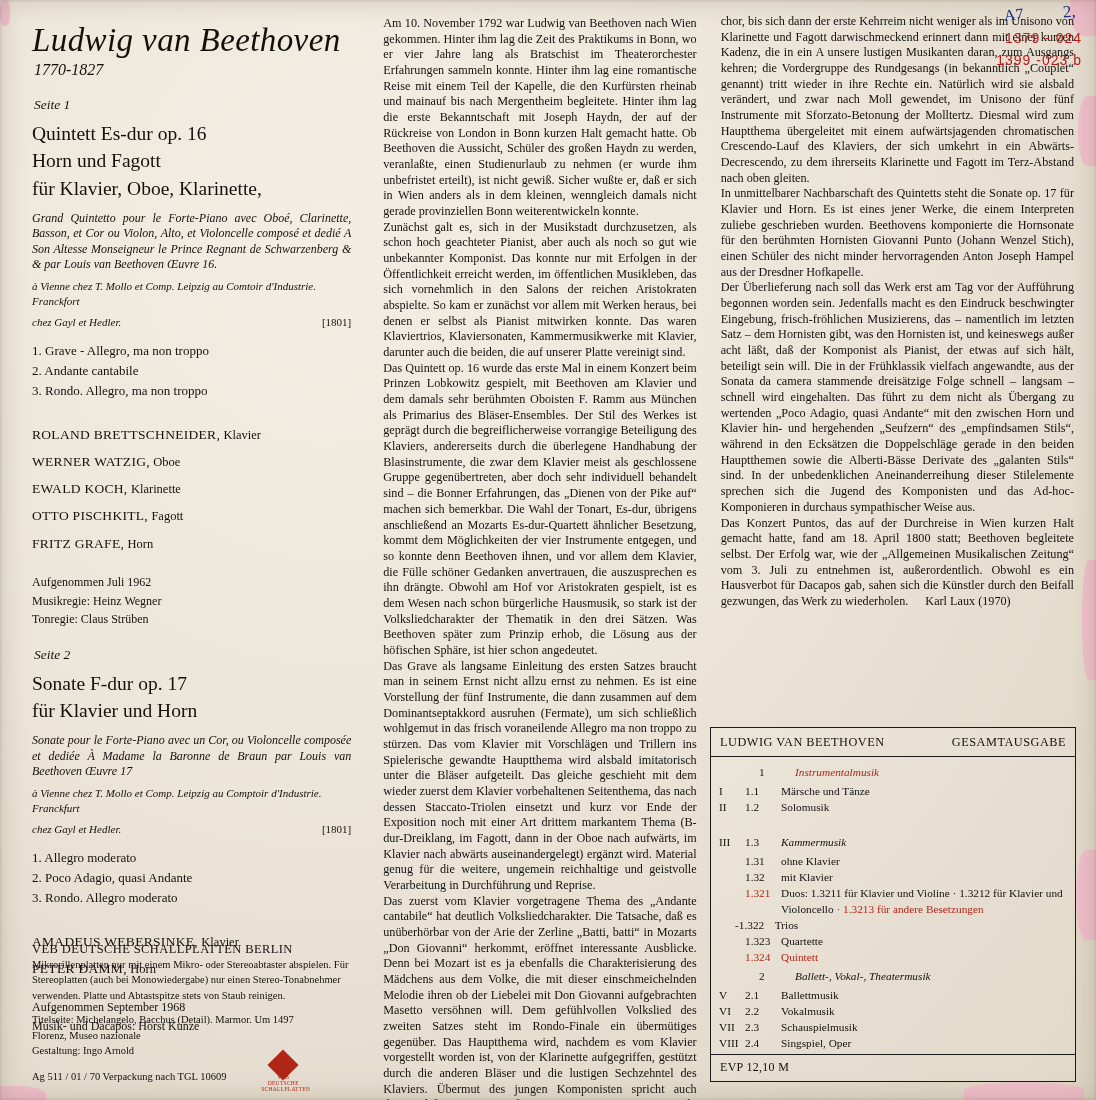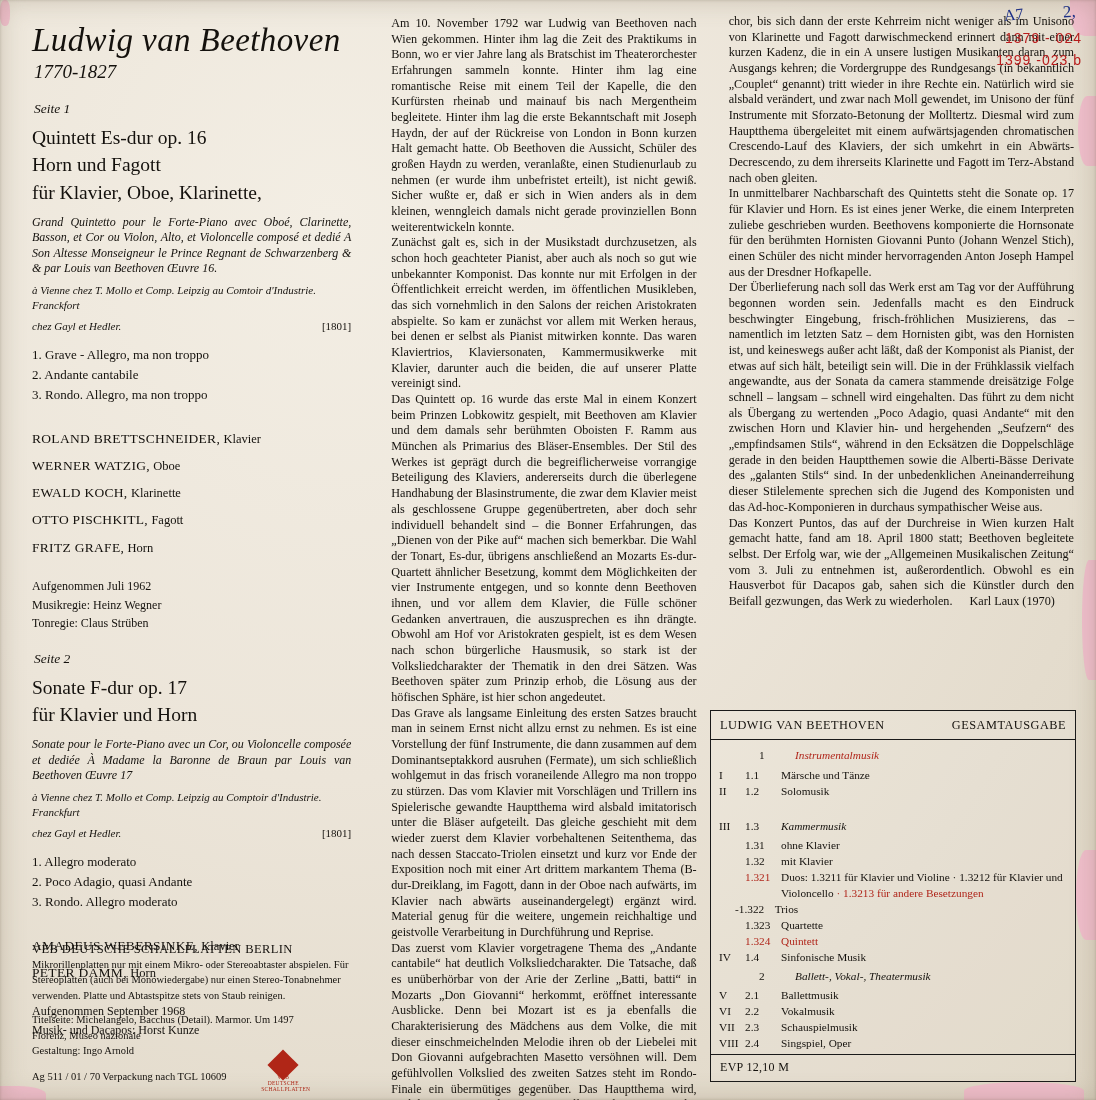--- a/index.html
+++ b/index.html
@@ -34,21 +34,21 @@
   .composer{
     font-family:"Liberation Serif", serif;
     font-style:italic;
     font-size:33px;
     letter-spacing:.4px;
     margin:6px 0 2px 0;
     white-space:nowrap;
   }
   .dates{
     font-style:italic;
-    font-size:19px;
+    font-size:16px;
     margin:0 0 18px 2px;
   }
   .side-label{
     font-size:13.5px;font-style:italic;margin:0 0 8px 2px;
   }
   .work-title{
     font-size:19.5px;line-height:1.30;margin:0 0 2px 0;font-weight:400;
   }
   .work-sub{
     font-size:12px;font-style:italic;line-height:1.28;margin:10px 0 0 0;
@@ -84,21 +84,21 @@
   }
   .dsb-logo .cap{
     font-size:5.5px;color:#b02617;letter-spacing:.3px;margin-top:-2px;
   }
 
   
   .body-txt{
     font-size:12.2px;line-height:1.285;text-align:justify;
     hyphens:auto;
   }
-  .body-txt p{margin:0 0 0 12px;text-indent:0;font-family:Liberation Serif, serif;}
+  .body-txt p{margin:0 0 0 4px;text-indent:0;font-family:Liberation Serif, serif;}
   .body-txt p + p{margin-top:0;}
 
   
   .hand{
     position:absolute;
     font-family:"Liberation Serif", serif;
     color:#1b2f8a;
     font-size:15px;
   }
   .hand-a{right:72px;top:6px;transform:rotate(-6deg);font-size:16px;}
@@ -347,25 +347,20 @@
       <div class="cat-row">
         <span class="cat-rn"></span>
         <span class="cat-num">1.323</span>
         <span class="cat-lbl">Quartette</span>
       </div>
       <div class="cat-row">
         <span class="cat-rn"></span>
         <span class="cat-num red">1.324</span>
         <span class="cat-lbl red">Quintett</span>
       </div>
-      <div class="cat-row">
-        <span class="cat-rn">IV</span>
-        <span class="cat-num">1.4</span>
-        <span class="cat-lbl">Sinfonische Musik</span>
-      </div>
       <div class="cat-row" style="margin-top: 3px; margin-bottom: 3px;">
         <span class="cat-rn"></span>
         <span class="cat-num" style="padding-left: 14px; width: 38px;">2</span>
         <span class="cat-lbl it">Ballett-, Vokal-, Theatermusik</span>
       </div>
       <div class="cat-row">
         <span class="cat-rn">V</span>
         <span class="cat-num">2.1</span>
         <span class="cat-lbl">Ballettmusik</span>
       </div>

